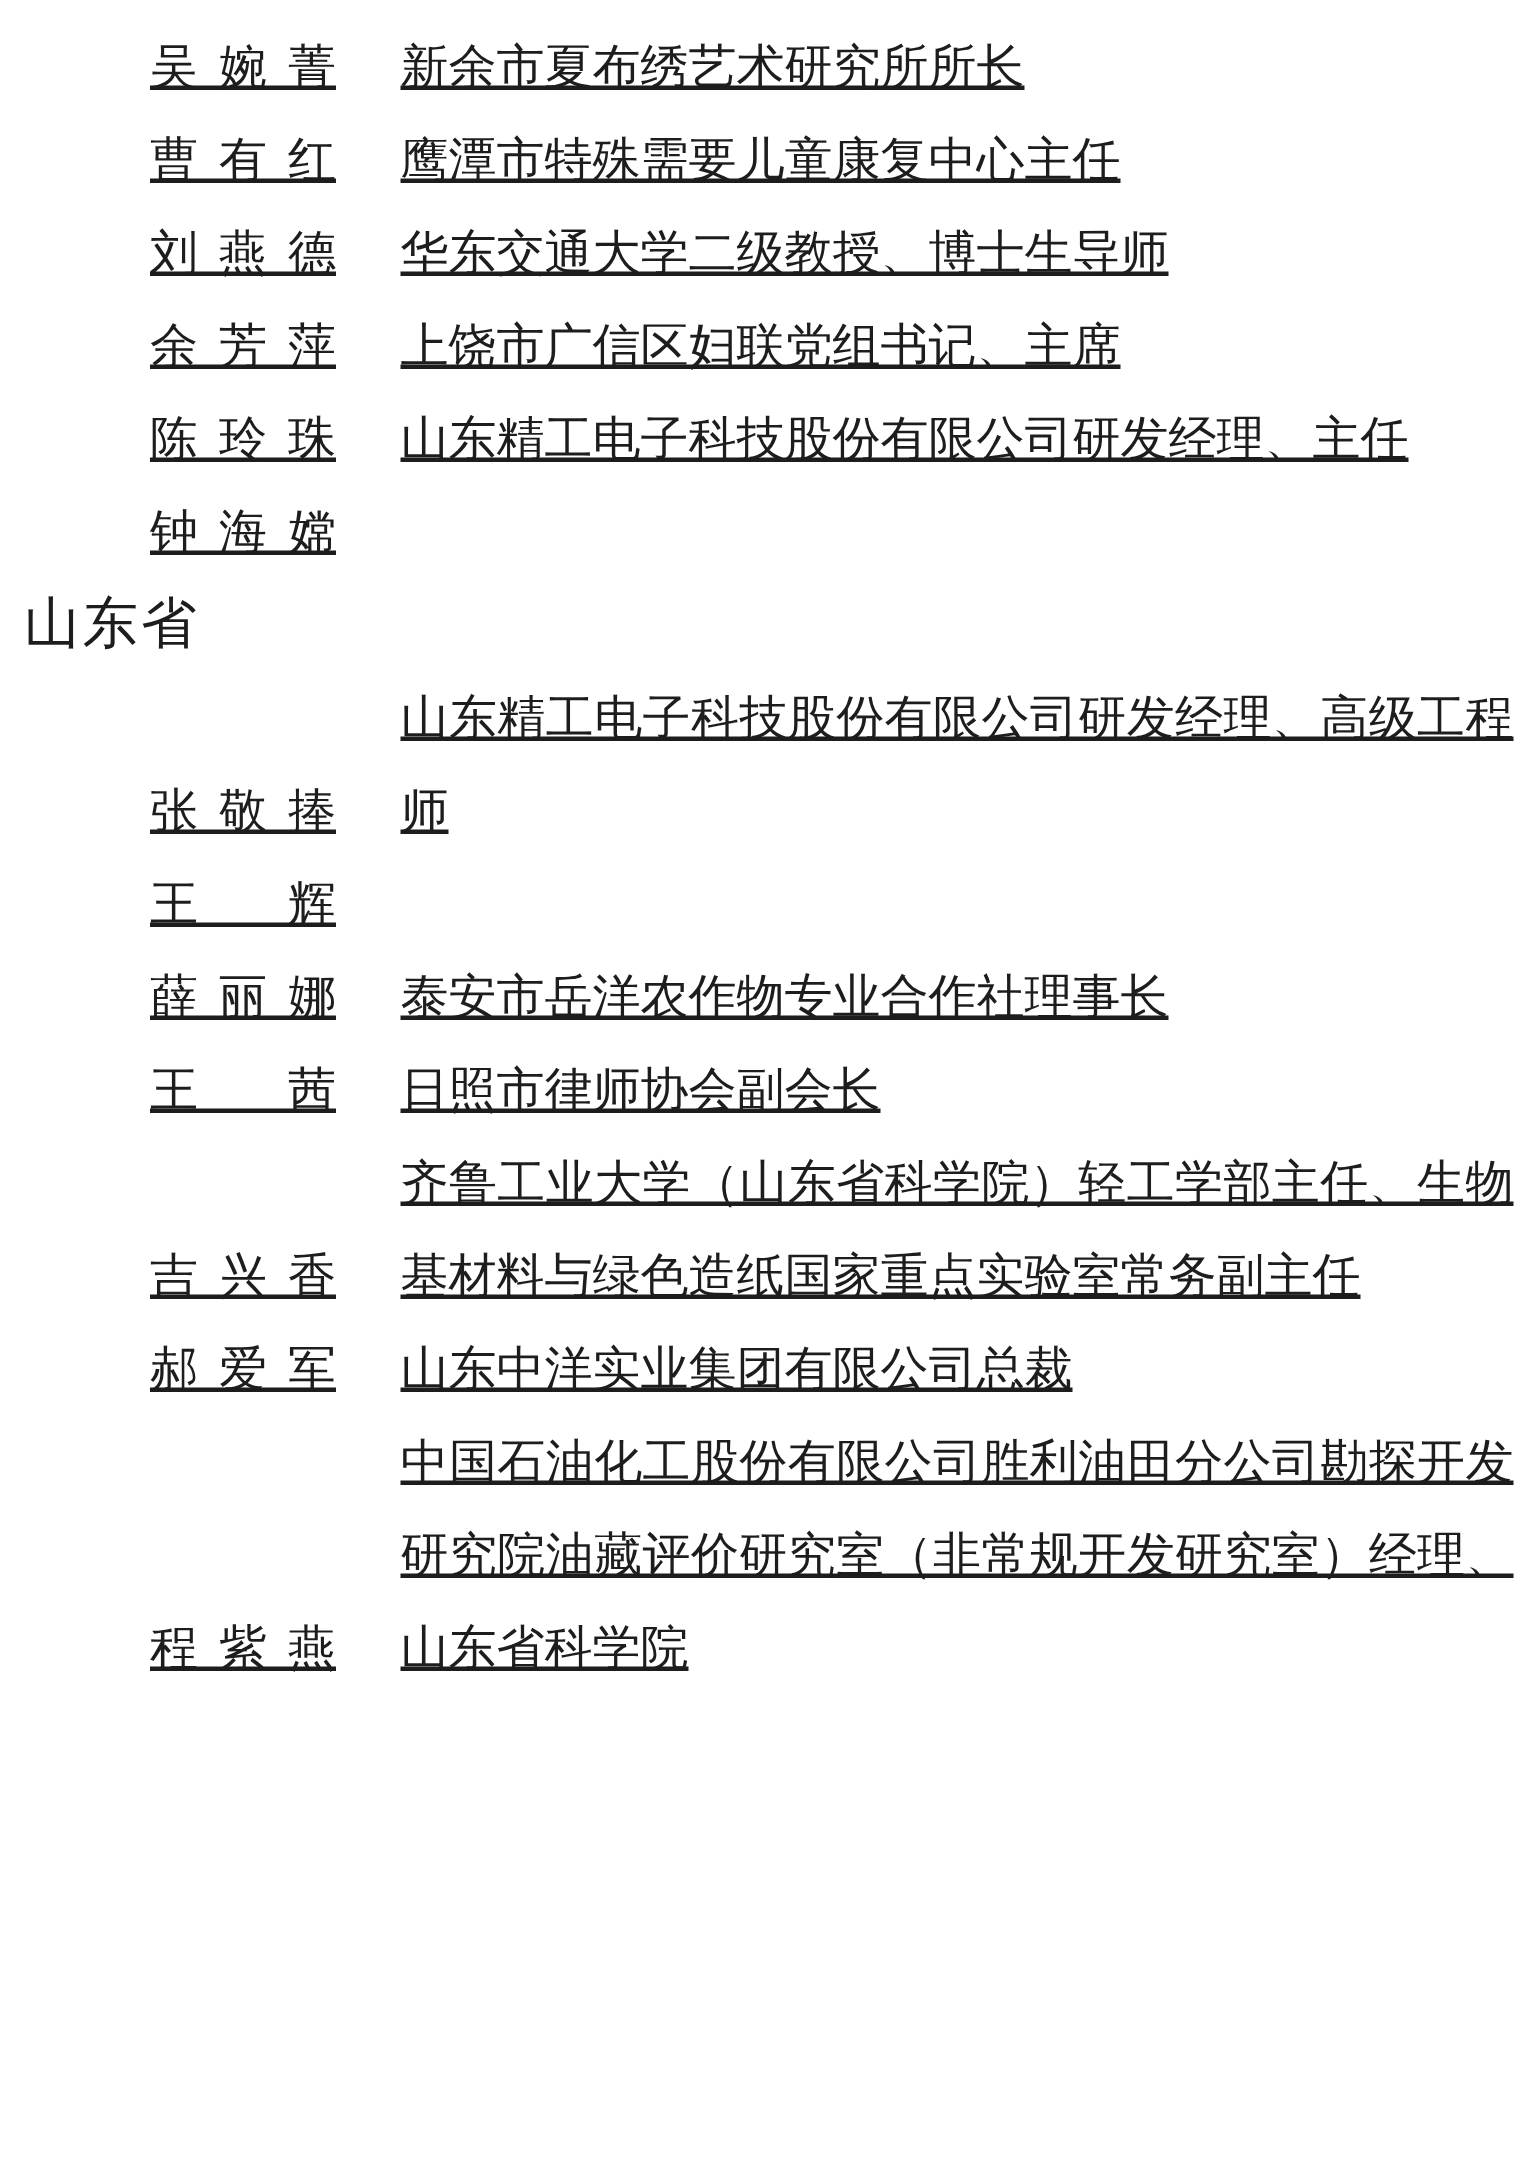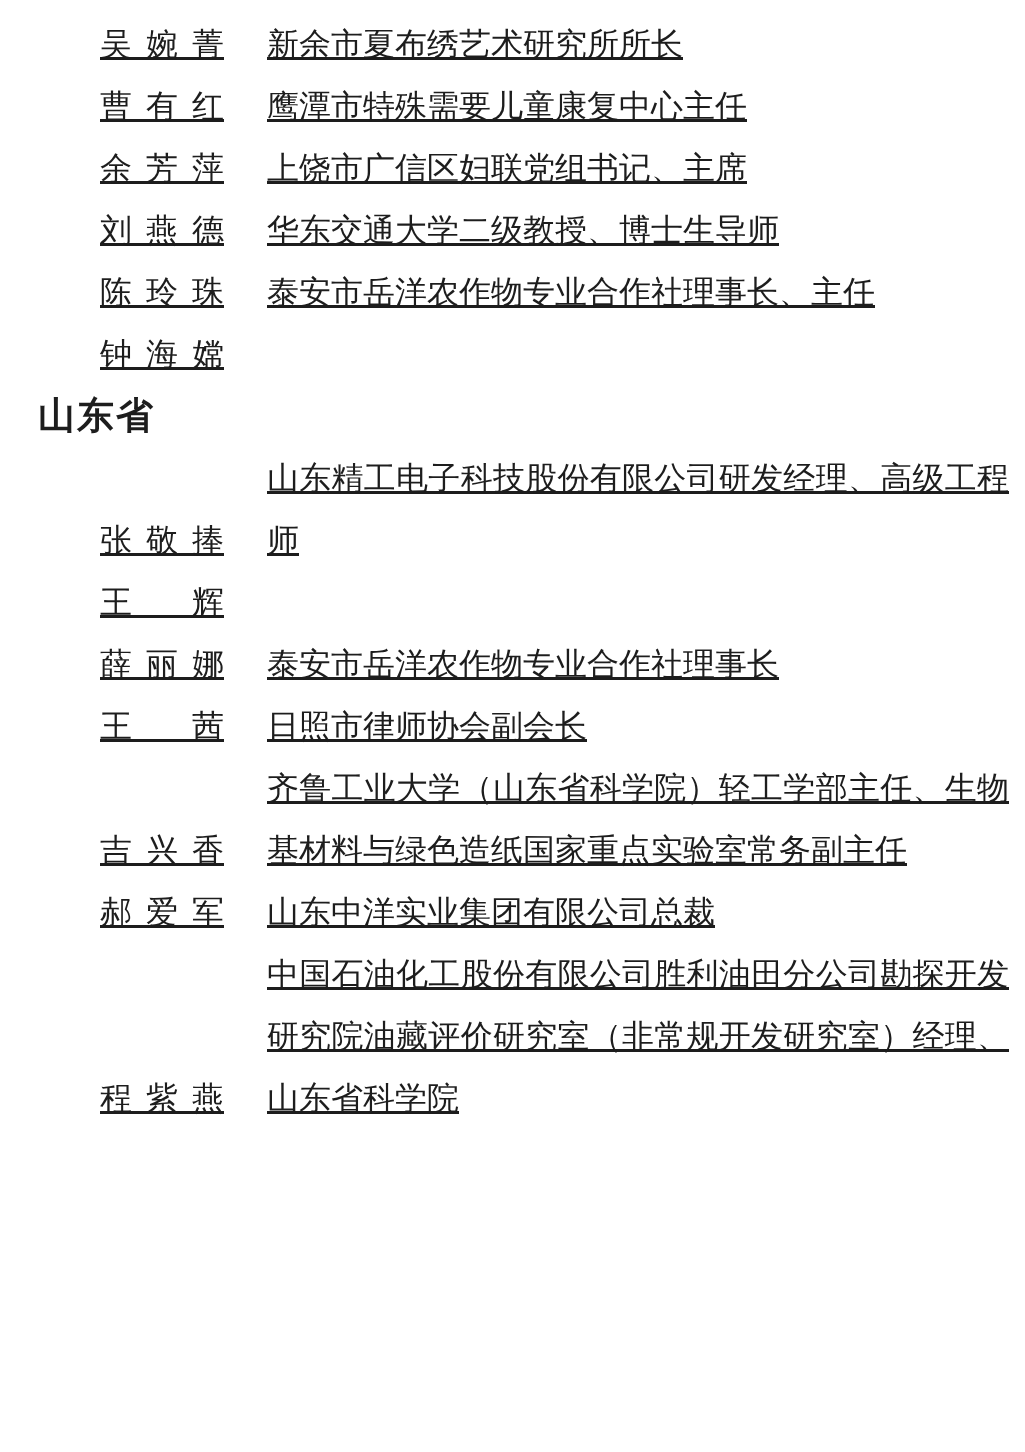--- a/index.html
+++ b/index.html
@@ -36,23 +36,23 @@
     text-align-last: justify;
     white-space: nowrap;
   }
   .title {
     box-sizing: border-box;
     width: 742px;
     margin-left: 43px;
     text-align: justify;
   }
   .section-header {
-    margin-left: 38px;
+    margin-left: 16px;
     font-family: "DejaVu Sans", "Liberation Sans", sans-serif;
-    font-weight: 700;
+    font-weight: 400;
     font-size: 37px;
     line-height: 62px;
     letter-spacing: 2px;
   }
 </style>
 </head>
 <body>
 
 <div class="page">
 
@@ -60,32 +60,32 @@
     <span class="name">吴婉菁</span>
     <span class="title">新余市夏布绣艺术研究所所长</span>
   </div>
 
   <div class="entry">
     <span class="name">曹有红</span>
     <span class="title">鹰潭市特殊需要儿童康复中心主任</span>
   </div>
 
   <div class="entry">
+    <span class="name">刘燕德</span>
+    <span class="title">华东交通大学二级教授、博士生导师</span>
+  </div>
+
+  <div class="entry">
     <span class="name">余芳萍</span>
     <span class="title">上饶市广信区妇联党组书记、主席</span>
   </div>
 
   <div class="entry">
-    <span class="name">刘燕德</span>
-    <span class="title">华东交通大学二级教授、博士生导师</span>
-  </div>
-
-  <div class="entry">
     <span class="name">陈玲珠</span>
-    <span class="title">泰安市岳洋农作物专业合作社理事长、主任</span>
+    <span class="title">山东精工电子科技股份有限公司研发经理、主任</span>
   </div>
 
   <div class="entry">
     <span class="name">钟海嫦</span>
   </div>
 
   <div class="section-header">山东省</div>
 
   <div class="entry">
     <span class="name">张敬捧</span>

